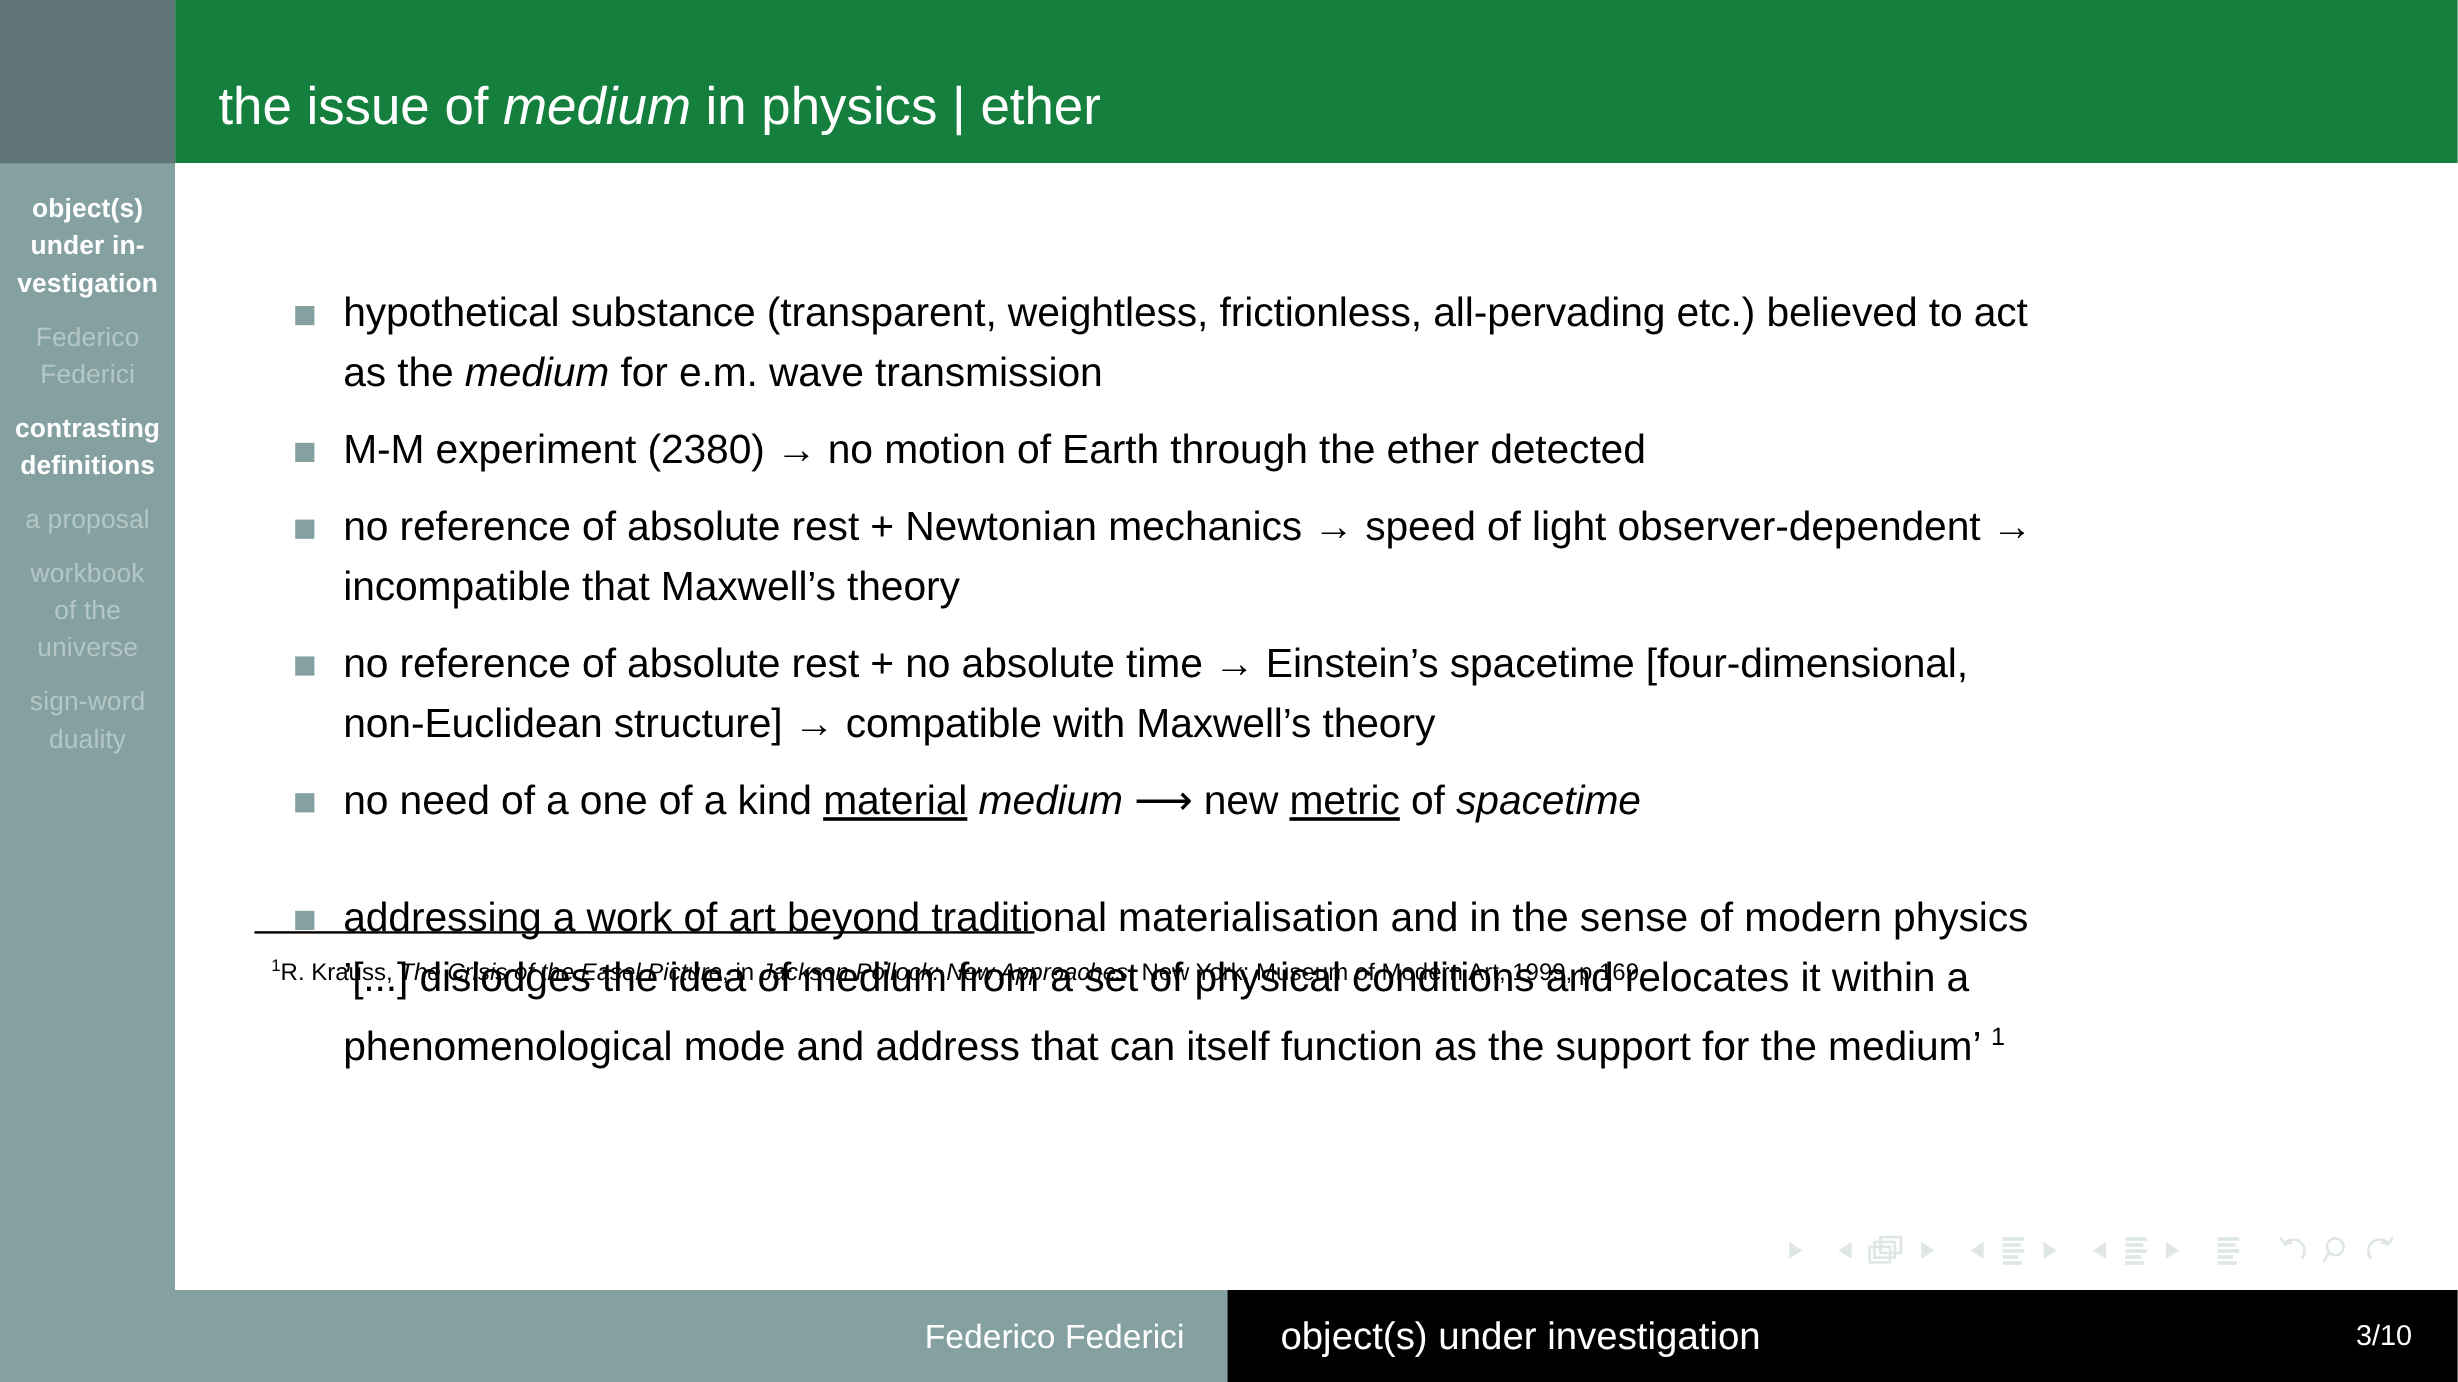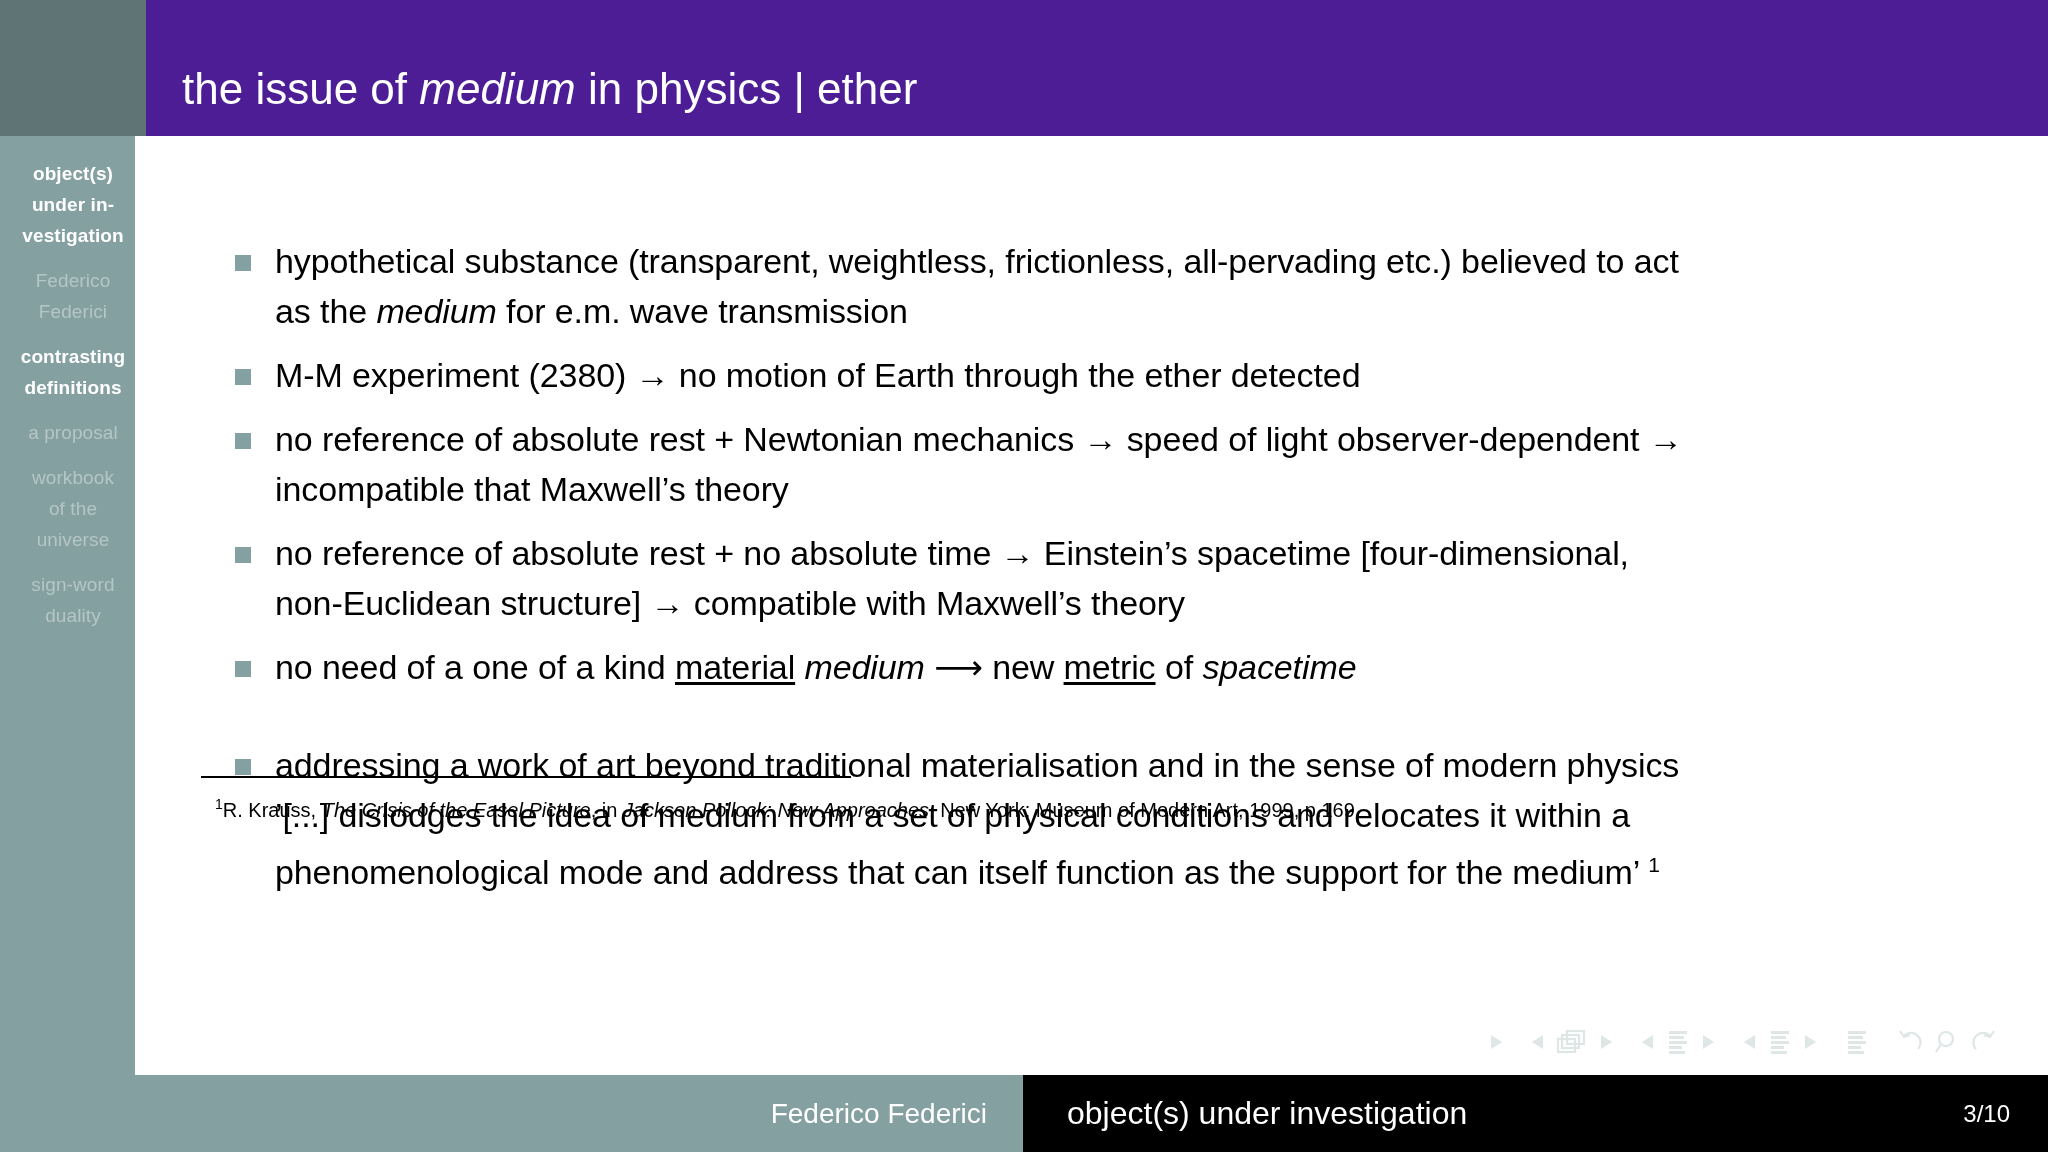--- a/index.html
+++ b/index.html
@@ -36,21 +36,21 @@
   }
   .sidebar-nav {
     padding-top: 22px;
   }
   .nav-group {
     margin-bottom: 14px;
   }
   .nav-item {
     display: block;
     text-align: center;
-    font-size: 19px;
+    font-size: 22px;
     line-height: 27px;
     padding: 2px 8px;
     letter-spacing: .1px;
   }
   .nav-item.active {
     color: #ffffff;
     font-weight: 700;
   }
   .nav-item.dim {
     color: #b5c6c6;
@@ -60,37 +60,37 @@
     font-weight: 400;
   }
 
   
   .titlebar {
     position: absolute;
     left: 146px;
     top: 0;
     width: 1902px;
     height: 136px;
-    background: #4c1d95;
+    background: #15803d;
   }
   .title-text {
     position: absolute;
     left: 36px;
     bottom: 22px;
     color: #ffffff;
     font-size: 44px;
     line-height: 50px;
     white-space: nowrap;
   }
   .title-text i { font-style: italic; }
 
   
   .content {
     position: absolute;
-    left: 135px;
+    left: 146px;
     top: 136px;
     width: 1902px;
     height: 939px;
     background: #ffffff;
   }
   .bullets {
     position: absolute;
     left: 100px;
     top: 100px;
     width: 1730px;

